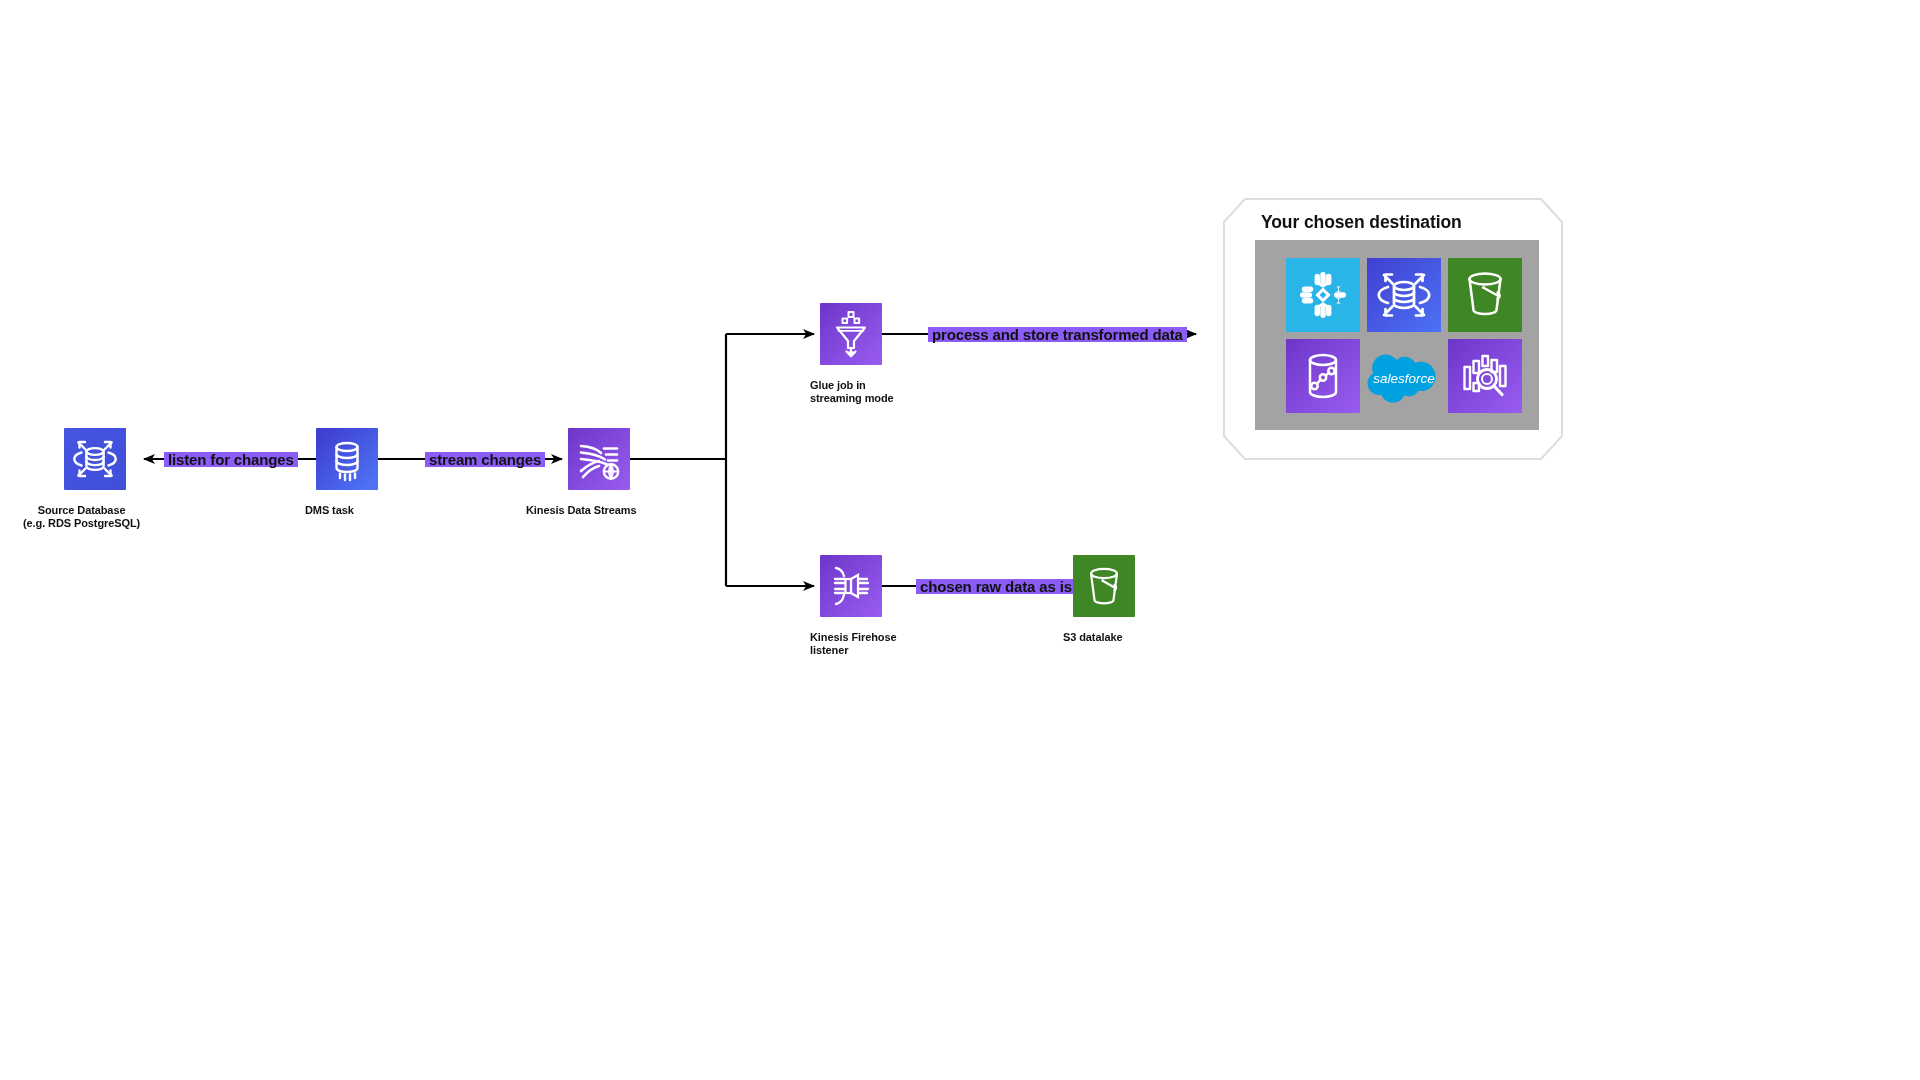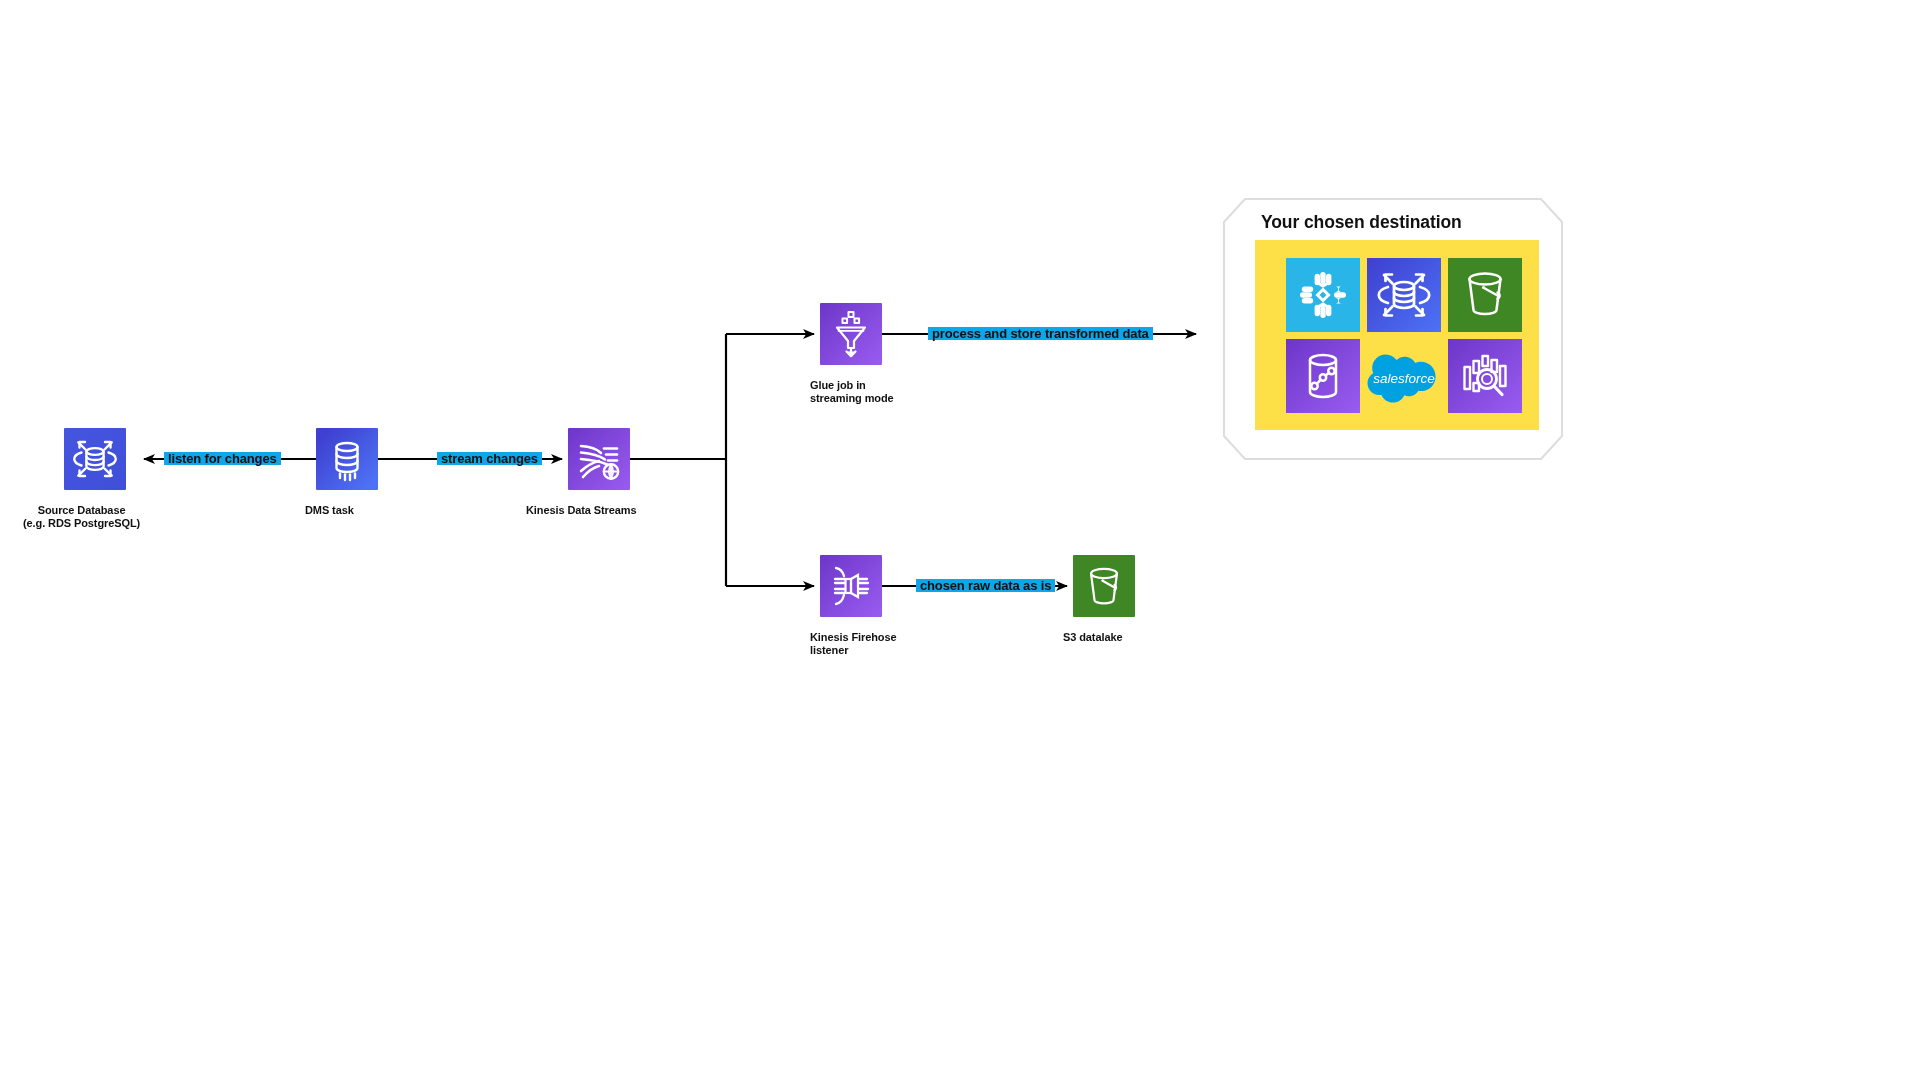--- a/index.html
+++ b/index.html
@@ -44,45 +44,45 @@
     font-weight: bold;
     color: #111111;
     letter-spacing: -0.1px;
     line-height: 1.22;
     white-space: pre;
   }
 
   
   .edge-label {
     position: absolute;
-    font-size: 13px;
+    font-size: 15px;
     font-weight: bold;
     color: #111111;
     letter-spacing: -0.15px;
     white-space: nowrap;
-    background: #0ea5e9;
+    background: #8b5cf6;
     padding: 0 4px;
     line-height: 1;
   }
 
   
   #dest-group {
     position: absolute;
   }
   #dest-title {
     position: absolute;
     font-size: 17.5px;
     font-weight: bold;
     color: #111111;
     white-space: nowrap;
     letter-spacing: -0.1px;
   }
   #dest-inner {
     position: absolute;
-    background: #fde047;
+    background: #a3a3a3;
     text-decoration: underline;
   }
   .dest-cell {
     position: absolute;
     width: 74px;
     height: 74px;
     overflow: hidden;
   }
   .dest-cell svg { display: block; }
 
@@ -120,21 +120,21 @@
 
     <line x1="726" y1="586" x2="814" y2="586" stroke="#000" stroke-width="2.2" marker-end="url(#arw)"></line>
 
     <line x1="882" y1="334" x2="1196" y2="334" stroke="#000" stroke-width="2.2" marker-end="url(#arw)"></line>
 
     <line x1="882" y1="586" x2="1067" y2="586" stroke="#000" stroke-width="2.2" marker-end="url(#arw)"></line>
   </svg>
 
   <div class="edge-label" style="left:164px; top:452px;">listen for changes</div>
 
-  <div class="edge-label" style="left:425px; top:452px;margin-left:12px;">stream changes</div>
+  <div class="edge-label" style="left:425px; top:452px;">stream changes</div>
 
   <div class="edge-label" style="left:928px; top:327px;">process and store transformed data</div>
 
   <div class="edge-label" style="left:916px; top:579px;">chosen raw data as is</div>
 
   <div class="node" style="left:64px; top:428px; width:62px; height:68px;text-align:center;">
     <div class="node-icon" style="width:62px; height:62px; background:linear-gradient(135deg,#4655e0,#3f4fd8);">
       <svg width="62" height="62" viewBox="0 0 62 62">
         <g stroke="#fff" stroke-width="2.4" fill="none" stroke-linecap="round" stroke-linejoin="round">
 

